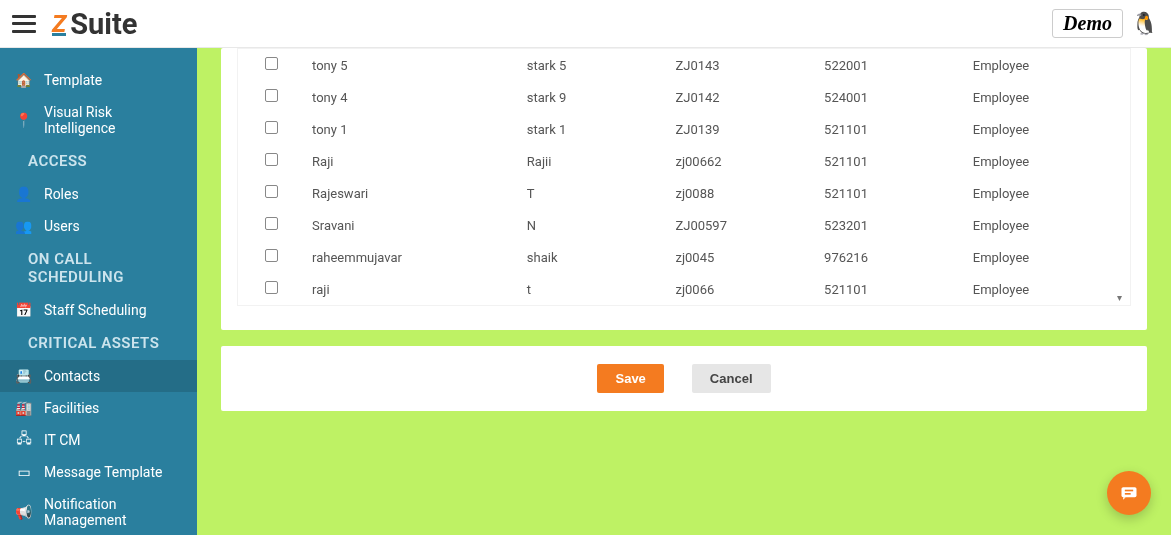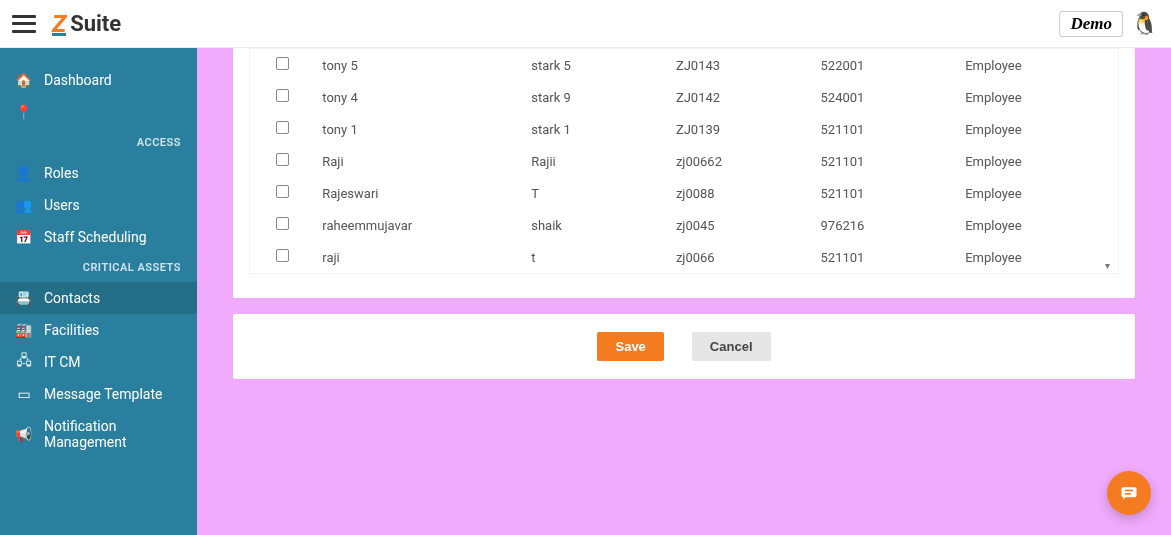--- a/index.html
+++ b/index.html
@@ -50,33 +50,33 @@
     }
     .brand-z::after {
       content: '';
       position: absolute;
       left: 0; right: 0; bottom: 2px;
       height: 3px;
       background: #2a7f9e;
     }
     .brand-suite {
       font-weight: 700;
-      font-size: 22px;
+      font-size: 29px;
       color: #333;
     }
     .header-right {
       margin-left: auto;
       display: flex;
       align-items: center;
       gap: 8px;
     }
     .demo-badge {
       font-family: "Comic Sans MS", cursive;
       font-weight: 700;
-      font-size: 17px;
+      font-size: 20px;
       font-style: italic;
       border: 1px solid #ccc;
       padding: 2px 10px;
       border-radius: 3px;
       background: #fff;
     }
     .avatar {
       width: 28px;
       height: 28px;
       display: inline-flex;
@@ -90,27 +90,26 @@
       top: 48px;
       left: 0;
       bottom: 0;
       width: 197px;
       background: #2a7f9e;
       color: #fff;
       overflow-y: auto;
       padding-top: 16px;
     }
     .sidebar-section-title {
-      padding: 8px 16px;
-      font-size: 11px;
+      padding: 8px 28px;
+      font-size: 15px;
       letter-spacing: 0.5px;
       color: #cce4ed;
       font-weight: 600;
       text-transform: uppercase;
-      text-align: right;
     }
     .sidebar-item {
       display: flex;
       align-items: center;
       gap: 12px;
       padding: 8px 16px;
       font-size: 14px;
       cursor: pointer;
       color: #fff;
     }
@@ -125,22 +124,22 @@
       justify-content: center;
       font-size: 14px;
     }
     
     .main {
       position: absolute;
       top: 48px;
       left: 197px;
       right: 0;
       bottom: 0;
-      background: #f0abfc;
-      padding: 0 36px 20px;
+      background: #bef264;
+      padding: 0 24px 20px;
       overflow: hidden;
     }
     .card {
       background: #fff;
       border-radius: 2px;
       margin-bottom: 16px;
     }
     .table-wrapper {
       padding: 0 16px 24px 16px;
       position: relative;
@@ -247,34 +246,36 @@
   </div>
   <div class="header-right">
     <div class="demo-badge">Demo</div>
     <div class="avatar">🐧</div>
   </div>
 </div>
 
 <nav class="sidebar" id="sidebar">
     <div class="sidebar-item">
       <span class="sidebar-icon">🏠</span>
-      <span>Dashboard</span>
+      <span>Template</span>
     </div>
     <div class="sidebar-item">
       <span class="sidebar-icon">📍</span>
+      <span>Visual Risk Intelligence</span>
     </div>
     <div class="sidebar-section-title">ACCESS</div>
     <div class="sidebar-item">
       <span class="sidebar-icon">👤</span>
       <span>Roles</span>
     </div>
     <div class="sidebar-item">
       <span class="sidebar-icon">👥</span>
       <span>Users</span>
     </div>
+    <div class="sidebar-section-title">ON CALL SCHEDULING</div>
     <div class="sidebar-item">
       <span class="sidebar-icon">📅</span>
       <span>Staff Scheduling</span>
     </div>
     <div class="sidebar-section-title">CRITICAL ASSETS</div>
     <div class="sidebar-item active">
       <span class="sidebar-icon">📇</span>
       <span>Contacts</span>
     </div>
     <div class="sidebar-item">
@@ -344,20 +345,28 @@
               <tr>
                 <td class="col-check"><span class="checkbox"></span></td>
                 <td>Rajeswari</td>
                 <td>T</td>
                 <td>zj0088</td>
                 <td>521101</td>
                 <td>Employee</td>
               </tr>
               <tr>
                 <td class="col-check"><span class="checkbox"></span></td>
+                <td>Sravani</td>
+                <td>N</td>
+                <td>ZJ00597</td>
+                <td>523201</td>
+                <td>Employee</td>
+              </tr>
+              <tr>
+                <td class="col-check"><span class="checkbox"></span></td>
                 <td>raheemmujavar</td>
                 <td>shaik</td>
                 <td>zj0045</td>
                 <td>976216</td>
                 <td>Employee</td>
               </tr>
               <tr>
                 <td class="col-check"><span class="checkbox"></span></td>
                 <td>raji</td>
                 <td>t</td>

